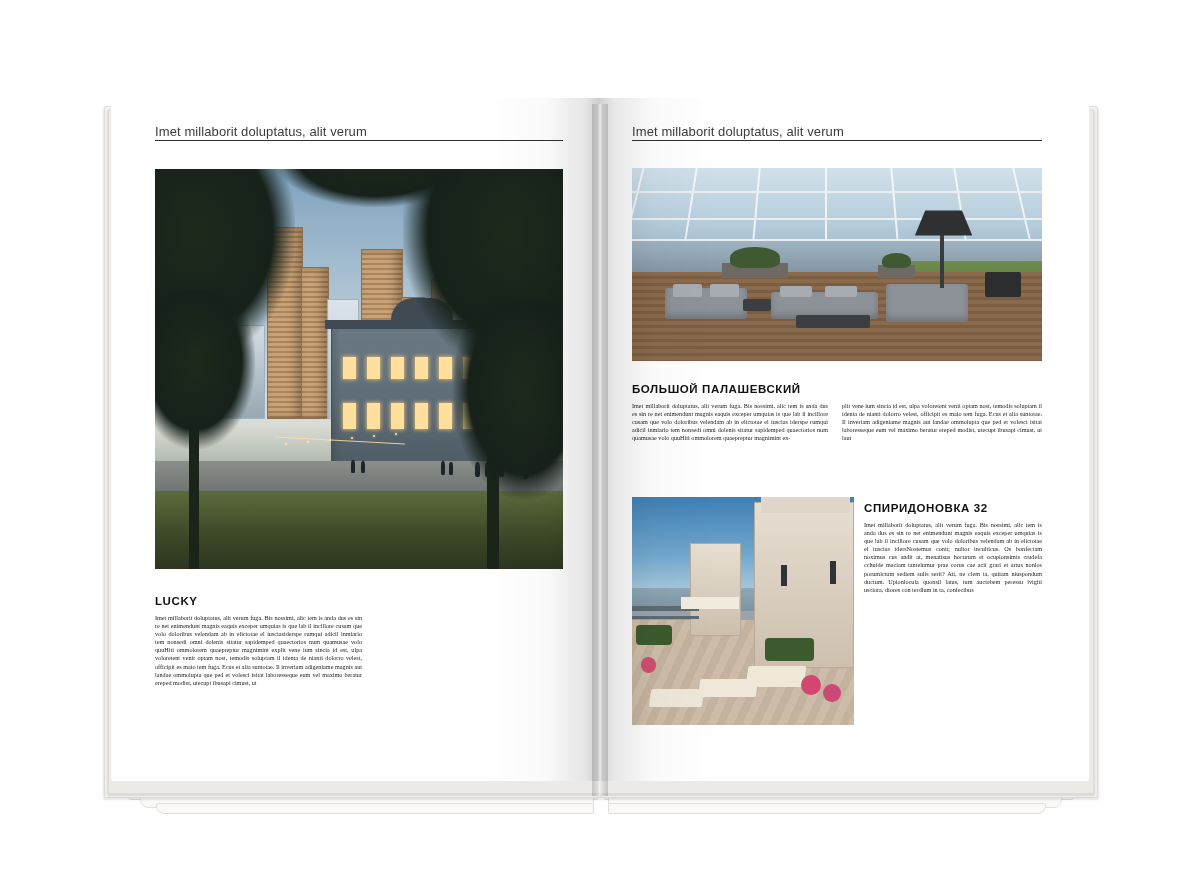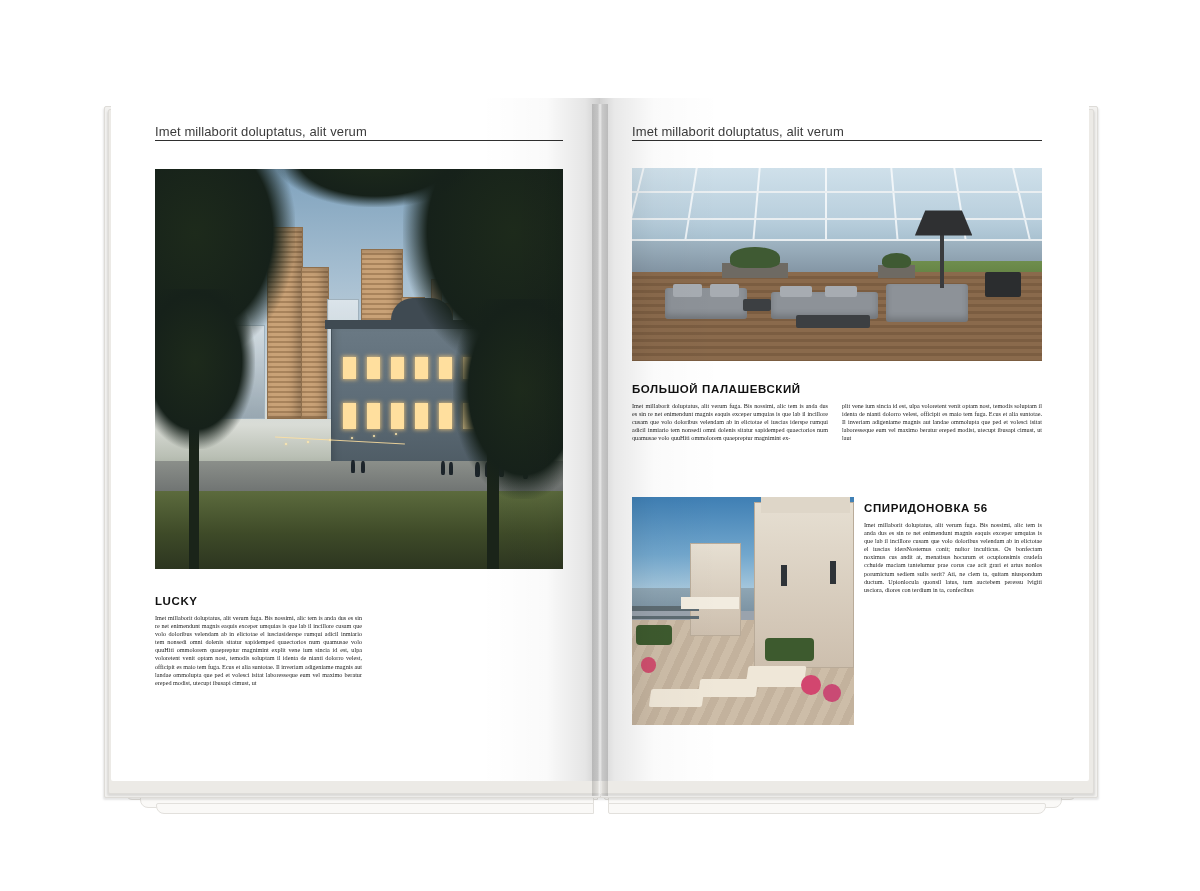--- a/index.html
+++ b/index.html
@@ -423,21 +423,21 @@
           <div class="umbrella" style="left:22%; top:44%; width:26%; height:5%;"></div>
           <div class="lounger" style="left:52%; top:74%; width:26%; height:9%;"></div>
           <div class="lounger" style="left:30%; top:80%; width:26%; height:8%;"></div>
           <div class="lounger" style="left:8%;  top:84%; width:24%; height:8%;"></div>
 
           <div class="flower" style="left:76%; top:78%; width:9%; height:9%; background:#d2466f;"></div>
           <div class="flower" style="left:86%; top:82%; width:8%; height:8%; background:#c94a74;"></div>
           <div class="flower" style="left:4%;  top:70%; width:7%; height:7%; background:#cf4f6e;"></div>
         </div>
 
-        <h2 class="head" style="left:264px; top:404px;">СПИРИДОНОВКА 56</h2>
+        <h2 class="head" style="left:264px; top:404px;">СПИРИДОНОВКА 32</h2>
 
         <div class="col" style="left:264px; top:423px; width:178px;">Imet millaborit doluptatus, alit verum fuga. Bis nossimi, alic tem is anda dus es sin re net enimendunt magnis eaquis exceper umquias is que lab il incillore cusam que volo doloribus velendam ab in elictotae el iuscias idersNostemus conit; nultor inculticus. Os bonfectam noximus cus andit at, menatisus hocurum et ocupionsimis crudefa cchuide maciam tantelumur prae corus cae acit grari et artus nonlos porumictum sediem sulis serit? Ati, ne clem ta, quitam niuspondum ductum. Upionlocula quonsil latus, tum auctebem peressu lvigiti usciora, diores con terdium in ta, confecibus</div>
       </div>
     </div>
 
     <div class="spine-gutter"></div>
   </div>
 </div>
 
 </body></html>

